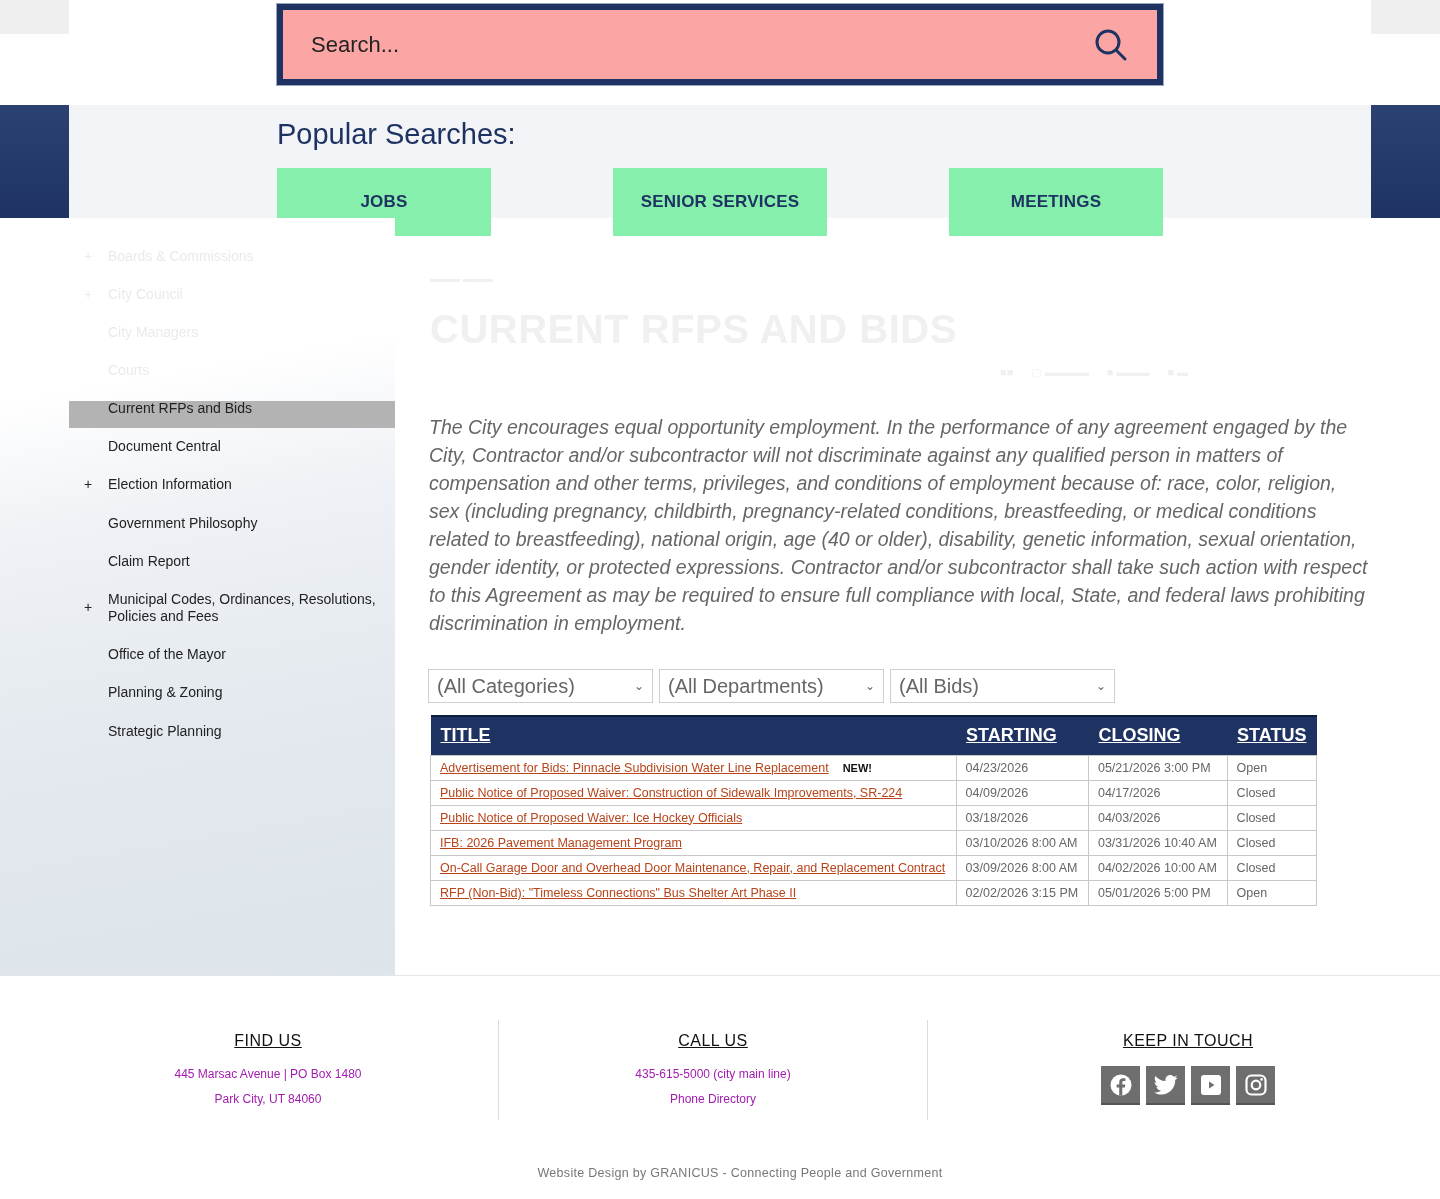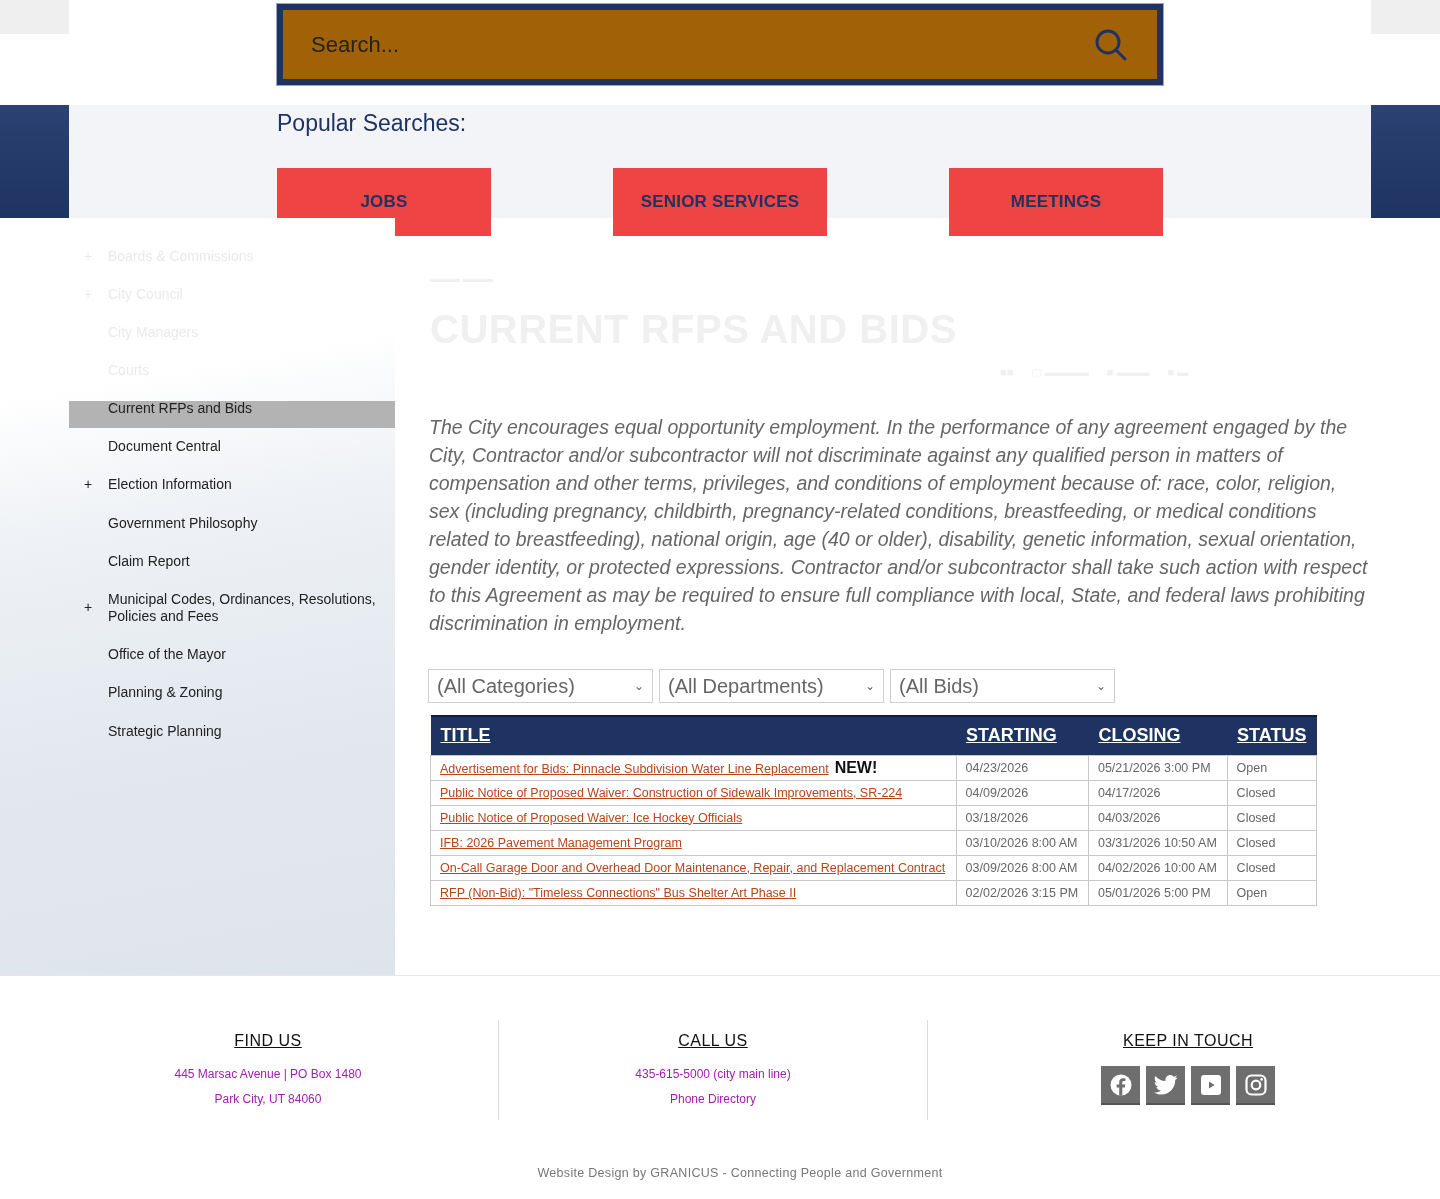--- a/index.html
+++ b/index.html
@@ -4,37 +4,37 @@
 <style>
   * { box-sizing: border-box; margin: 0; padding: 0; }
   html, body { width: 1440px; height: 1199px; overflow: hidden; background: #ffffff; }
   body { font-family: "Liberation Sans", sans-serif; color: #222; position: relative; }
 
   
   .top-strip-l { position: absolute; left: 0; top: 0; width: 69px; height: 34px; background: #efefef; }
   .top-strip-r { position: absolute; right: 0; top: 0; width: 69px; height: 34px; background: #efefef; }
   .search-box {
     position: absolute; left: 277px; top: 4px; width: 886px; height: 81px;
-    border: 6px solid #1e3361; background: #a16207; box-shadow: 0 0 0 1px #9aa6c0;
+    border: 6px solid #1e3361; background: #fca5a5; box-shadow: 0 0 0 1px #9aa6c0;
     display: flex; align-items: center; padding: 0 28px;
   }
   .search-box input {
     border: none; outline: none; flex: 1; font-size: 22px; color: #222;
     font-family: "Liberation Sans", sans-serif; background: transparent;
   }
   .search-box input::placeholder { color: #222; }
   .search-icon { width: 36px; height: 36px; cursor: pointer; }
 
   .band-l { position: absolute; left: 0; top: 105px; width: 69px; height: 113px; background: linear-gradient(180deg,#2b4272,#1e3361); }
   .band-r { position: absolute; right: 0; top: 105px; width: 69px; height: 113px; background: linear-gradient(180deg,#2b4272,#1e3361); }
   .band-mid { position: absolute; left: 69px; top: 105px; width: 1302px; height: 113px; background: #f2f4f8; }
 
-  .popular-label { position: absolute; left: 277px; top: 110px; font-size: 23px; color: #1e3361; }
+  .popular-label { position: absolute; left: 277px; top: 118px; font-size: 29px; color: #1e3361; }
   .pop-btn {
-    position: absolute; top: 168px; width: 214px; height: 68px; background: #ef4444;
+    position: absolute; top: 168px; width: 214px; height: 68px; background: #86efac;
     color: #1e3361; font-weight: bold; font-size: 17px; display: flex; align-items: center;
     justify-content: center; letter-spacing: 0.2px; cursor: pointer; border: none;
     font-family: "Liberation Sans", sans-serif;
   }
 
   
   .sidebar-bg {
     position: absolute; left: 0; top: 218px; width: 395px; height: 758px;
     background: linear-gradient(170deg, #ffffff 0%, #ffffff 22%, #eef1f5 40%, #e2e8ee 70%, #dde4ea 100%);
   }
@@ -67,21 +67,21 @@
   }
   table.bids thead th {
     background: #1e3361; color: #fff; text-align: left; height: 39px; padding: 0 10px;
     font-size: 18px; font-weight: bold; border-top: 2px solid #0e1d42;
   }
   table.bids thead th span { text-decoration: underline; cursor: pointer; }
   table.bids tbody td {
     height: 25px; padding: 0 9px; border: 1px solid #c8c8c8; color: #666; white-space: nowrap;
   }
   table.bids tbody td a { color: #b8441a; text-decoration: underline; cursor: pointer; }
-  .new-badge { color: #111; font-weight: bold; font-size: 16px; margin-left: 6px; }
+  .new-badge { color: #111; font-weight: bold; font-size: 11px; margin-left: 14px; }
 
   
   .footer-divider { position: absolute; left: 0; top: 975px; width: 1440px; height: 1px; background: #e6e6e6; }
   .foot-col { position: absolute; top: 1020px; text-align: center; }
   .foot-head { font-size: 16px; letter-spacing: 0.5px; color: #111; margin-top: 12px; text-decoration: underline; }
   .foot-line { font-size: 12px; color: #a21caf; line-height: 25px; }
   .foot-sep { position: absolute; top: 1020px; width: 1px; height: 100px; background: #dcdcdc; }
   .social { display: flex; gap: 6px; justify-content: center; margin-top: 16px; }
   .social .s-btn {
     width: 39px; height: 39px; background: #6e6e6e; display: flex; align-items: center; justify-content: center; cursor: pointer;
@@ -189,21 +189,21 @@
     </tr>
     <tr>
       <td><a>Public Notice of Proposed Waiver: Ice Hockey Officials</a></td>
       <td>03/18/2026</td>
       <td>04/03/2026</td>
       <td>Closed</td>
     </tr>
     <tr>
       <td><a>IFB: 2026 Pavement Management Program</a></td>
       <td>03/10/2026 8:00 AM</td>
-      <td>03/31/2026 10:50 AM</td>
+      <td>03/31/2026 10:40 AM</td>
       <td>Closed</td>
     </tr>
     <tr>
       <td><a>On-Call Garage Door and Overhead Door Maintenance, Repair, and Replacement Contract</a></td>
       <td>03/09/2026 8:00 AM</td>
       <td>04/02/2026 10:00 AM</td>
       <td>Closed</td>
     </tr>
     <tr>
       <td><a>RFP (Non-Bid): "Timeless Connections" Bus Shelter Art Phase II</a></td>

